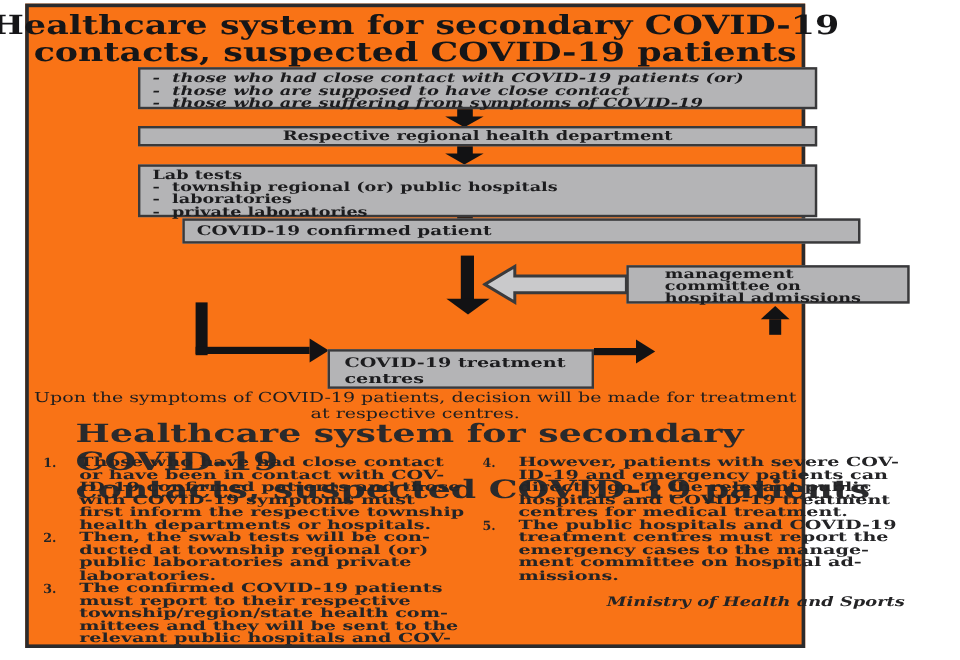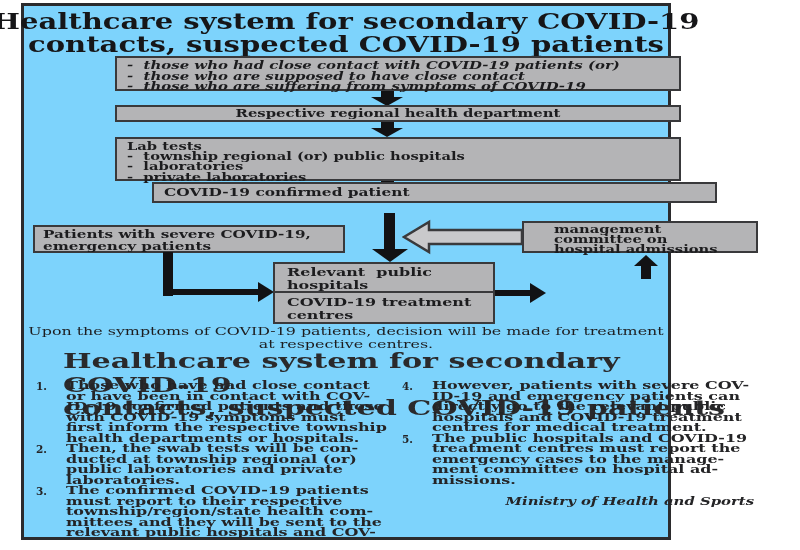--- a/index.html
+++ b/index.html
@@ -1,20 +1,20 @@
 <!DOCTYPE html>
 <html><head>
 <meta charset="utf-8">
 <style>
   * { margin:0; padding:0; box-sizing:border-box; }
   html,body { width:800px; height:550px; background:#ffffff; overflow:hidden;
               font-family:"DejaVu Serif", serif; }
   .canvas { position:relative; width:800px; height:550px; background:#fff; }
   .frame { position:absolute; left:21px; top:3px; width:650px; height:537px;
-           background:#7dd3fc; border:3px solid #2b2b2d; }
+           background:#f97316; border:3px solid #2b2b2d; }
   .frame > div, .frame > svg { position:absolute; }
   .pre { white-space:pre-wrap; }
   .stretch { display:block; transform-origin:0 0; }
   .stretch-c { display:block; transform-origin:50% 0; }
   .box { background:#b4b4b6; border:2px solid #39393b; color:#1c1c1e; font-weight:bold; }
   
   .title1 { left:0; top:4px; width:100%; text-align:center; color:#161618;
             font-weight:bold; font-size:22px; line-height:22.5px; }
   .title1 .stretch-c { transform:scaleX(1.32); }
   
@@ -100,33 +100,25 @@
     <div class="bar" style="left:357px; top:175px; width:13px; height:6px;"></div>
     <div class="ah-down" style="left:347px; top:180px;"></div>
 
     <div class="box boxD">
       <span class="stretch pre">COVID-19 confirmed patient</span>
     </div>
 
     <div class="bar" style="left:360px; top:207px; width:11px; height:37px;"></div>
     <div class="ah-down-big" style="left:348px; top:243px;"></div>
 
-    <div class="box boxE">
-      <span class="stretch pre">Patients with severe COVID-19,
-emergency patients</span>
-    </div>
 
     <div class="bar" style="left:139px; top:246px; width:10px; height:44px;"></div>
     <div class="bar" style="left:139px; top:283px; width:95px; height:6px;"></div>
     <div class="ah-right" style="left:234px; top:276px;"></div>
 
-    <div class="box boxF1">
-      <span class="stretch pre">Relevant  public
-hospitals</span>
-    </div>
     <div class="box boxF2">
       <span class="stretch pre">COVID-19 treatment
 centres</span>
     </div>
 
     <div class="box boxG">
       <span class="stretch pre">management
 committee on
 hospital admissions</span>
     </div>

